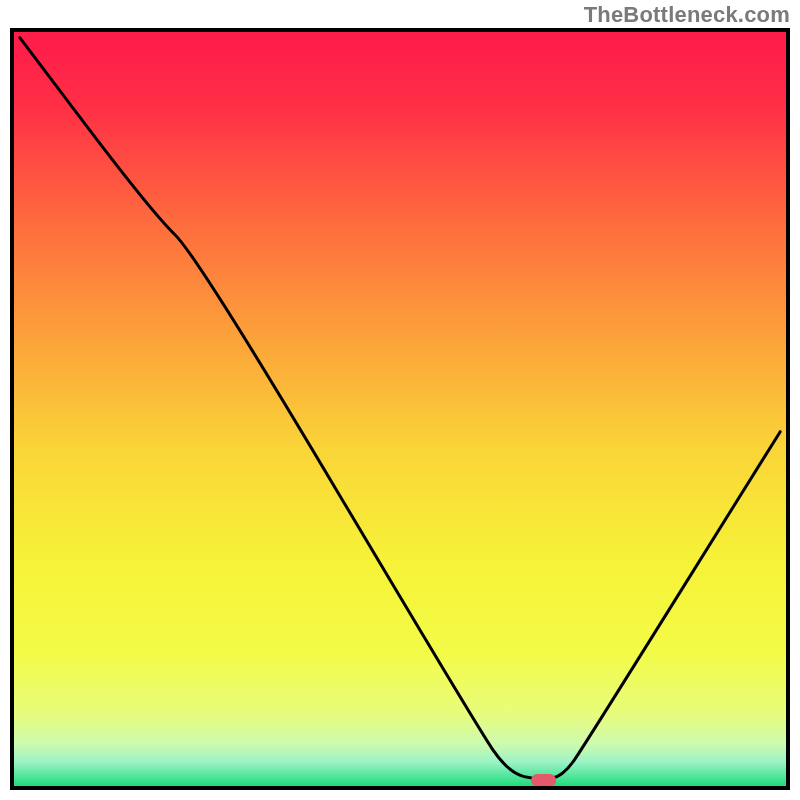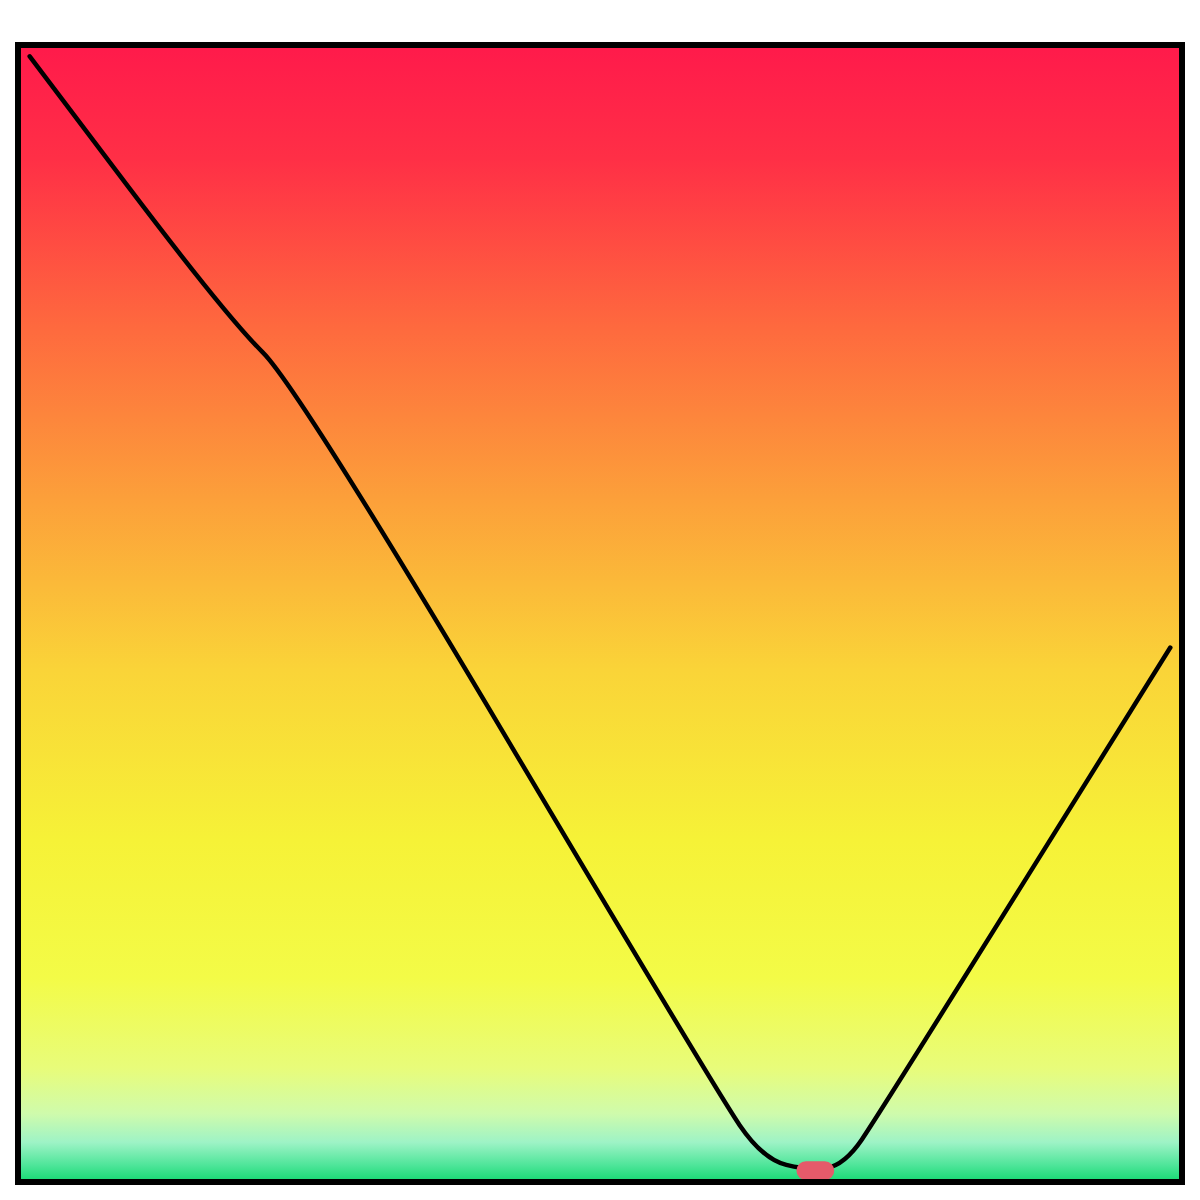--- a/index.html
+++ b/index.html
@@ -27,20 +27,21 @@
     z-index: 5;
   }
   svg {
     display: block;
   }
 </style>
 </head>
 <body>
 <div class="container">
 
+<div class="watermark">TheBottleneck.com</div>
 
 <svg id="chart-svg" width="800" height="800" viewBox="0 0 800 800">
   <defs>
     <linearGradient id="bg-grad" x1="0" y1="0" x2="0" y2="1">
           <stop offset="0%" stop-color="#ff1a4b"></stop>
           <stop offset="10%" stop-color="#ff2f46"></stop>
           <stop offset="25%" stop-color="#fe6a3e"></stop>
           <stop offset="40%" stop-color="#fca03a"></stop>
           <stop offset="55.00000000000001%" stop-color="#fad438"></stop>
           <stop offset="70%" stop-color="#f6f237"></stop>

